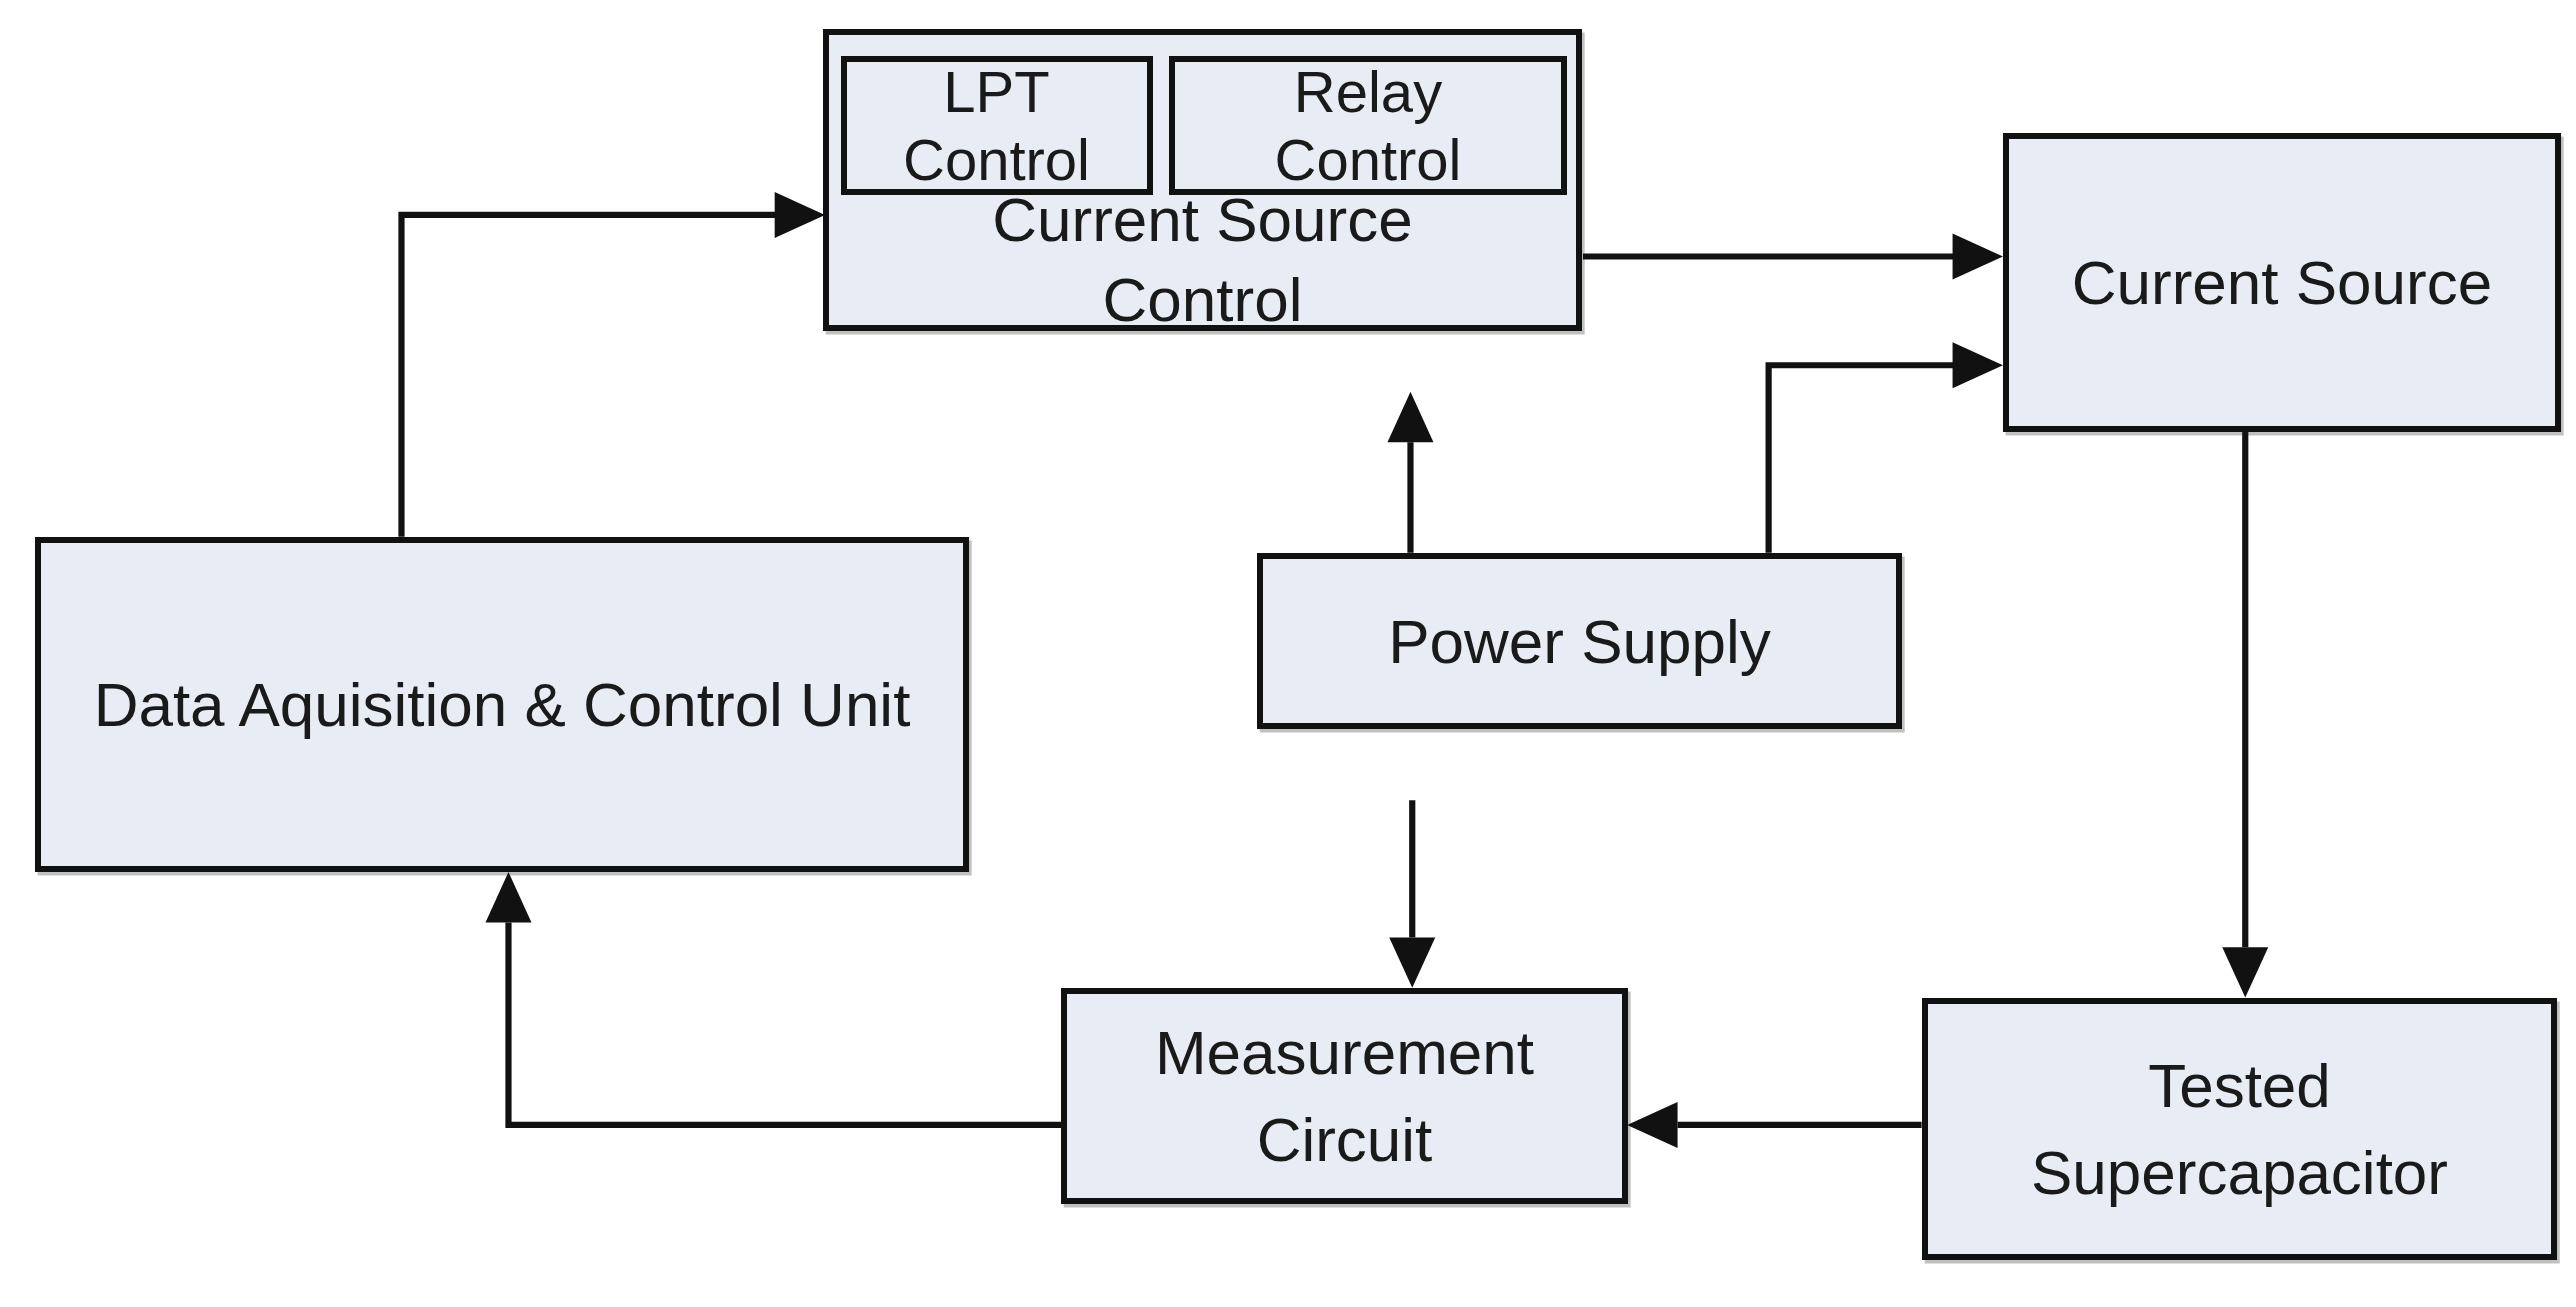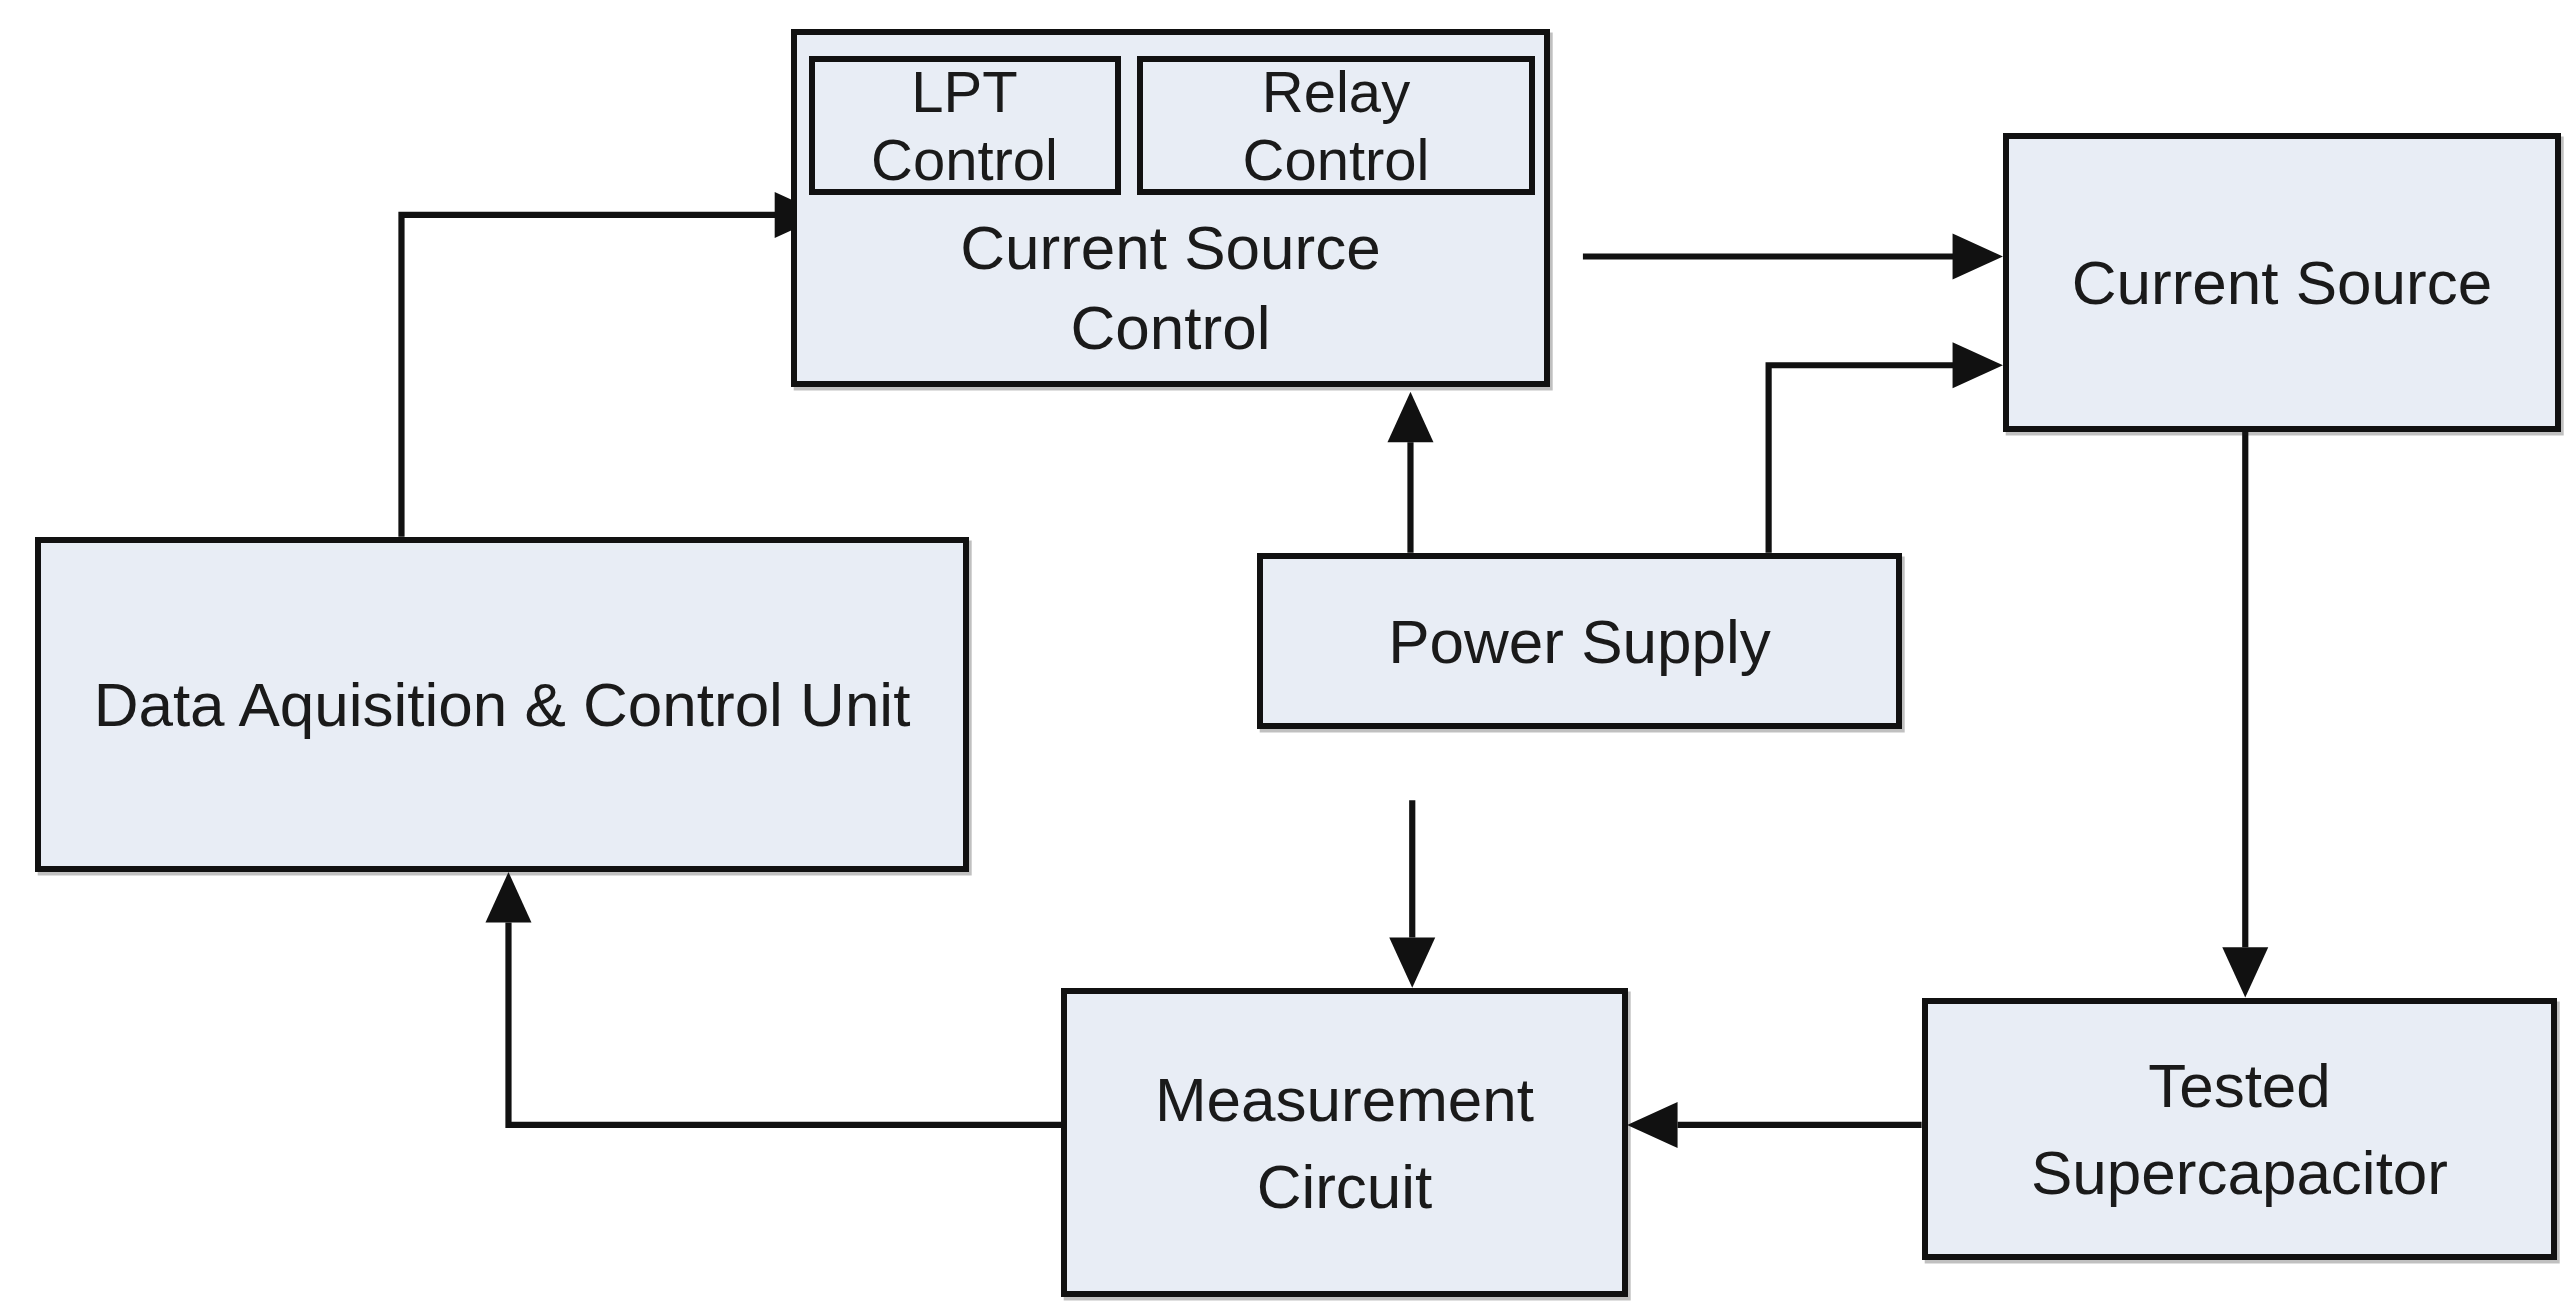--- a/index.html
+++ b/index.html
@@ -76,25 +76,25 @@
     bottom: 0;
     display: flex;
     flex-direction: column;
     justify-content: center;
     align-items: center;
     text-align: center;
     font-size: 62px;
     line-height: 80px;
   }
   
-  #box-csc { left: 791px;  top: 29px;   width: 759px;  height: 358px; }
+  #box-csc { left: 823px;  top: 29px;   width: 759px;  height: 302px; }
   #box-cs  { left: 2003px; top: 133px;  width: 558px;  height: 299px; }
   #box-da  { left: 35px;   top: 537px;  width: 934px; height: 335px; align-items: center; }
   #box-ps  { left: 1257px; top: 553px;  width: 645px;  height: 176px; }
-  #box-mc  { left: 1061px; top: 988px; width: 567px;  height: 309px; }
+  #box-mc  { left: 1061px; top: 988px; width: 567px;  height: 216px; }
   #box-ts  { left: 1922px; top: 998px; width: 635px;  height: 262px; text-align: right; }
 </style>
 </head>
 <body>
 
 <div class="canvas">
 
   <svg class="wires" viewBox="0 0 2913 1479" aria-hidden="true">
 
     <path d="M454,607 L454,243 L878,243"></path>

